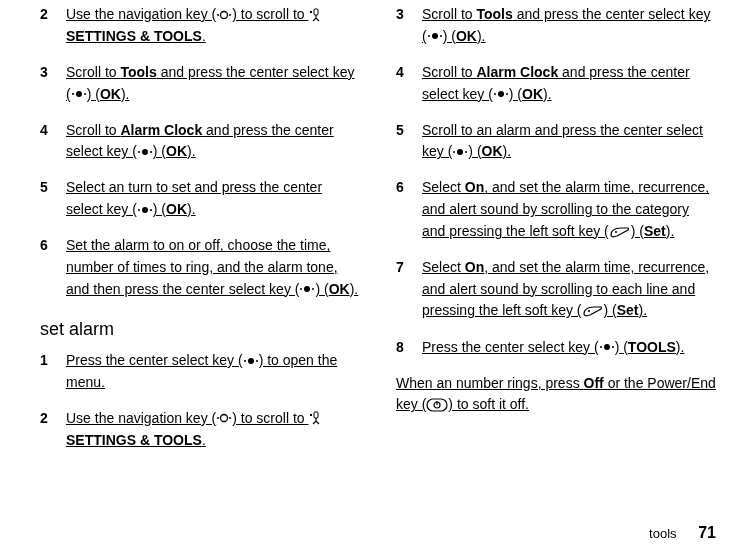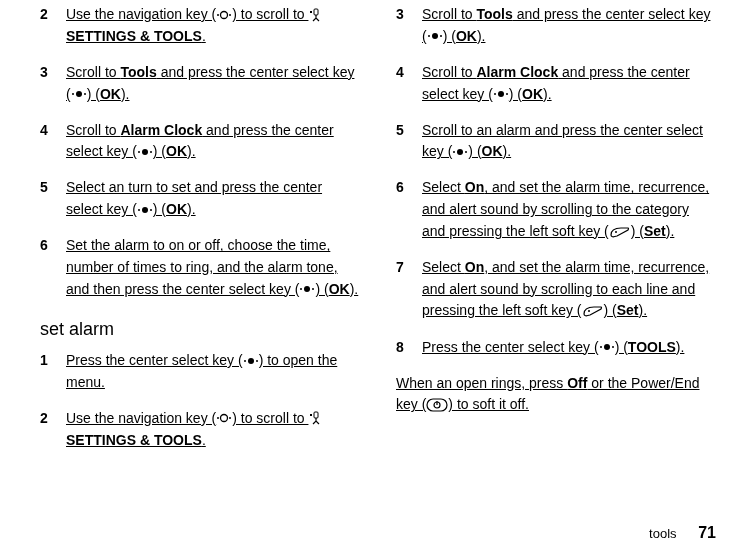--- a/index.html
+++ b/index.html
@@ -181,21 +181,21 @@
         <div class="step">
           <div class="num">8</div>
           <div class="body"><span>Press the center select key (</span><span class="icon"><svg width="16" height="12">
                 <circle cx="8" cy="6" r="3" fill="#000"></circle>
                 <circle cx="2" cy="6" r="1" fill="#000"></circle>
                 <circle cx="14" cy="6" r="1" fill="#000"></circle>
               </svg></span><span>) (</span><span class="cond">TOOLS</span><span>).</span></div>
         </div>
       </div>
     <div class="step">
-      <div class="body"><span>When an open rings, press </span><span class="cond">Off</span><span> or the Power/End key (</span><span class="icon"><svg width="22" height="14">
+      <div class="body"><span>When an number rings, press </span><span class="cond">Off</span><span> or the Power/End key (</span><span class="icon"><svg width="22" height="14">
               <rect x="1" y="1" width="20" height="12" rx="6" fill="none" stroke="#000" stroke-width="1.2"></rect>
               <circle cx="11" cy="7" r="3" fill="none" stroke="#000" stroke-width="1.2"></circle>
               <line x1="11" y1="3" x2="11" y2="7" stroke="#000" stroke-width="1.2"></line>
             </svg></span><span>) to soft it off.</span></div>
     </div>
   </div>
 </div>
 
 <div class="footer">
   <span>tools</span>

